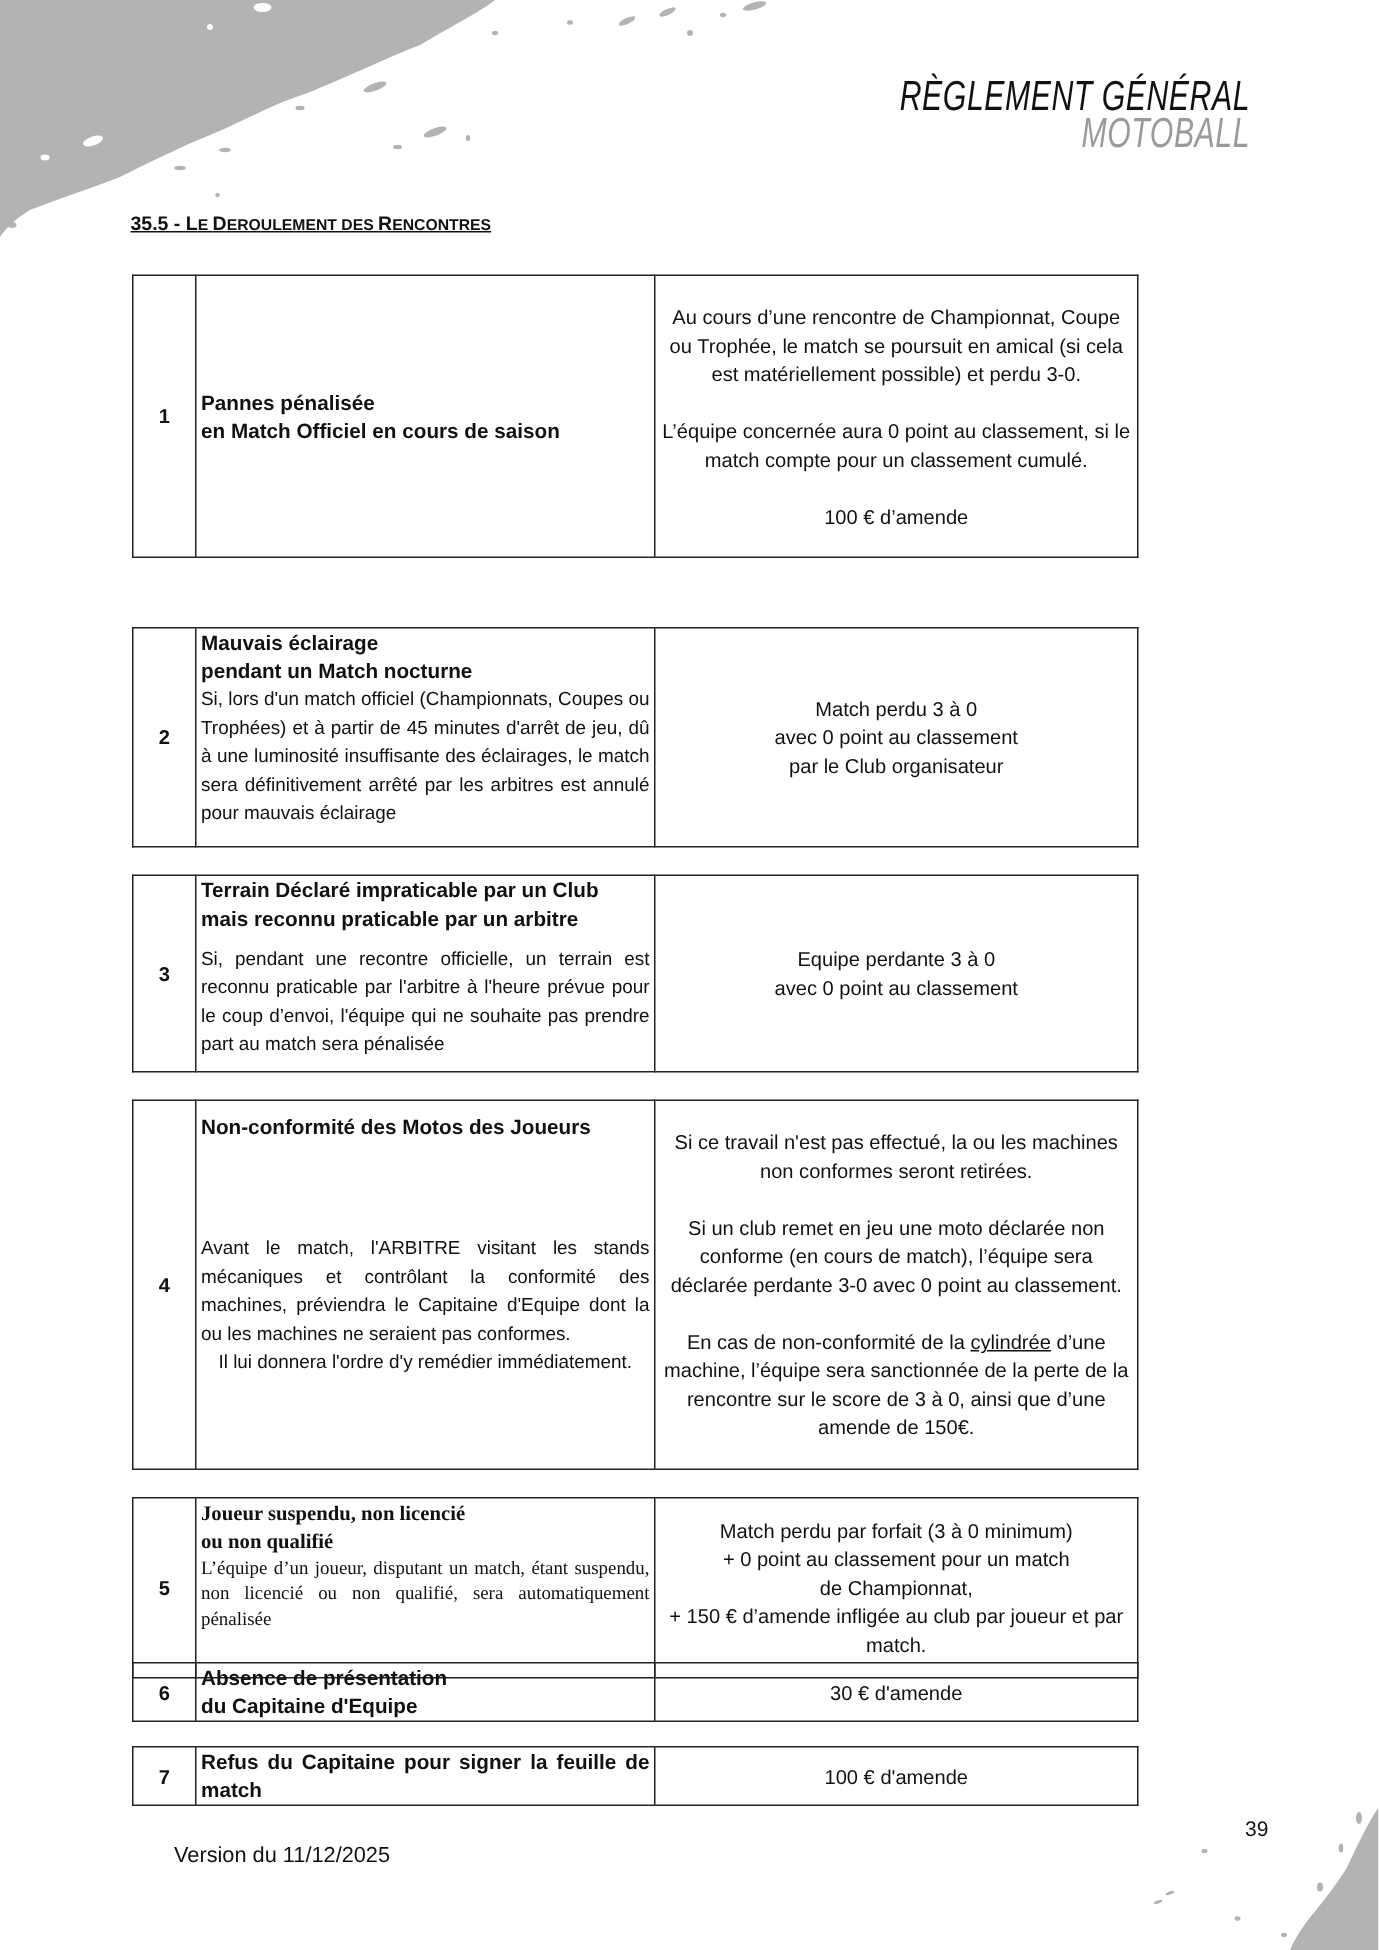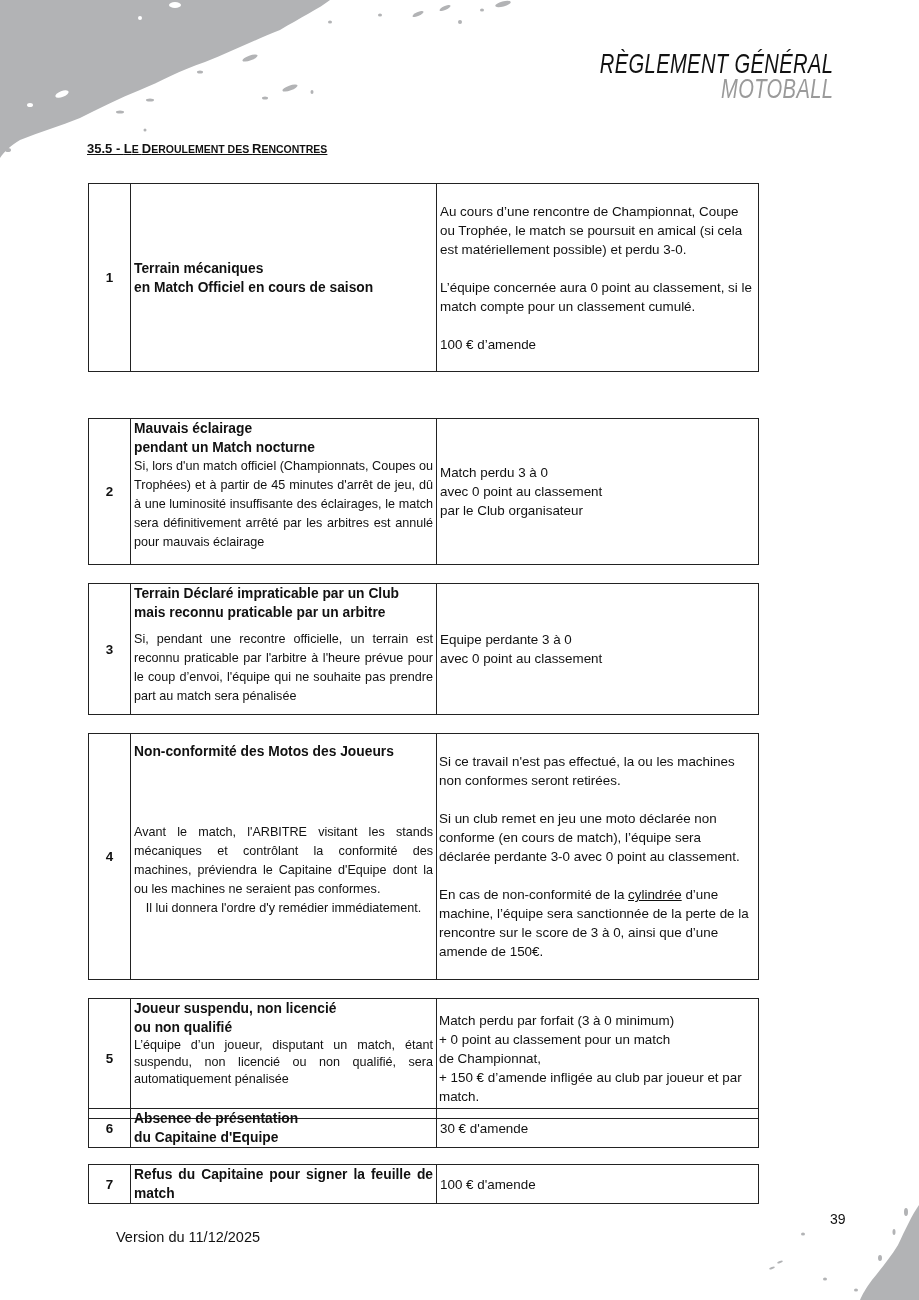--- a/index.html
+++ b/index.html
@@ -13,21 +13,21 @@
   .header-title .l2 { font-size:28px; color:#9a9a9a; letter-spacing:0.5px; display:block; margin-top:-3px; }
   .section-title { position:absolute; left:87px; top:141px; font-size:13px; font-weight:bold;text-decoration:underline; }
   .section-title .small { font-size:10.5px; }
   table.rule { position:absolute; left:88px; width:670px; border-collapse:collapse; table-layout:fixed; }
   table.rule td, table.rule th { border:1.2px solid #222; font-size:13.4px; line-height:19px; vertical-align:middle; padding:0 3px; }
   table.rule col.c1 { width:42px; }
   table.rule col.c2 { width:306px; }
   table.rule col.c3 { width:322px; }
   th { font-weight:bold; font-size:14px; height:28px; text-align:center; }
   td.art { text-align:center; font-weight:bold; }
-  td.sanc { text-align:left;margin-left:44px; }
+  td.sanc { text-align:center;margin-left:44px; }
   .inf-title { font-weight:bold; font-size:13.8px; display:block; }
   .inf-desc { display:block; font-size:12.6px; line-height:19px; text-align:justify; }
   .p { display:block; }
   .gap { display:block; height:19px; }
   .u { text-decoration:underline; }
   .version { position:absolute; left:116px; top:1229px; font-size:14.5px; }
   .pagenum { position:absolute; left:815px; top:1211px; font-size:14px;margin-left:15px; }
 </style>
 </head>
 <body>
@@ -78,21 +78,21 @@
 <table class="rule" style="top:183px;">
   <colgroup>
       <col class="c1">
       <col class="c2">
       <col class="c3">
     </colgroup>
   <tbody>
   <tr style="height:188px;">
     <td class="art">1</td>
     <td>
-      <span class="inf-title">Terrain mécaniques</span>
+      <span class="inf-title">Pannes pénalisée</span>
       <span class="inf-title">en Match Officiel en cours de saison</span>
     </td>
     <td class="sanc">
       <span class="p">Au cours d’une rencontre de Championnat, Coupe ou Trophée, le match se poursuit en amical (si cela est matériellement possible) et perdu 3-0.</span>
       <span class="gap"></span>
       <span class="p">L’équipe concernée aura 0 point au classement, si le match compte pour un classement cumulé.</span>
       <span class="gap"></span>
       <span class="p">100 € d’amende</span>
     </td>
   </tr>
@@ -173,21 +173,21 @@
 
 <table class="rule" style="top:998px;">
   <colgroup>
       <col class="c1">
       <col class="c2">
       <col class="c3">
     </colgroup>
   <tbody>
       <tr style="height:91px;">
     <td class="art">5</td>
-    <td style="vertical-align:top;">
+    <td style="vertical-align:top;font-family:Liberation Serif, serif;">
       <span class="inf-title">Joueur suspendu, non licencié</span>
       <span class="inf-title">ou non qualifié</span>
       <span class="inf-desc" style="line-height:17px;">L’équipe d’un joueur, disputant un match, étant suspendu, non licencié ou non qualifié, sera automatiquement pénalisée</span>
     </td>
     <td class="sanc" style="padding:12px 2px;">
       <span class="p">Match perdu par forfait (3 à 0 minimum)</span>
       <span class="p">+ 0 point au classement pour un match</span>
       <span class="p">de Championnat,</span>
       <span class="p">+ 150 € d’amende infligée au club par joueur et par match.</span>
     </td>

